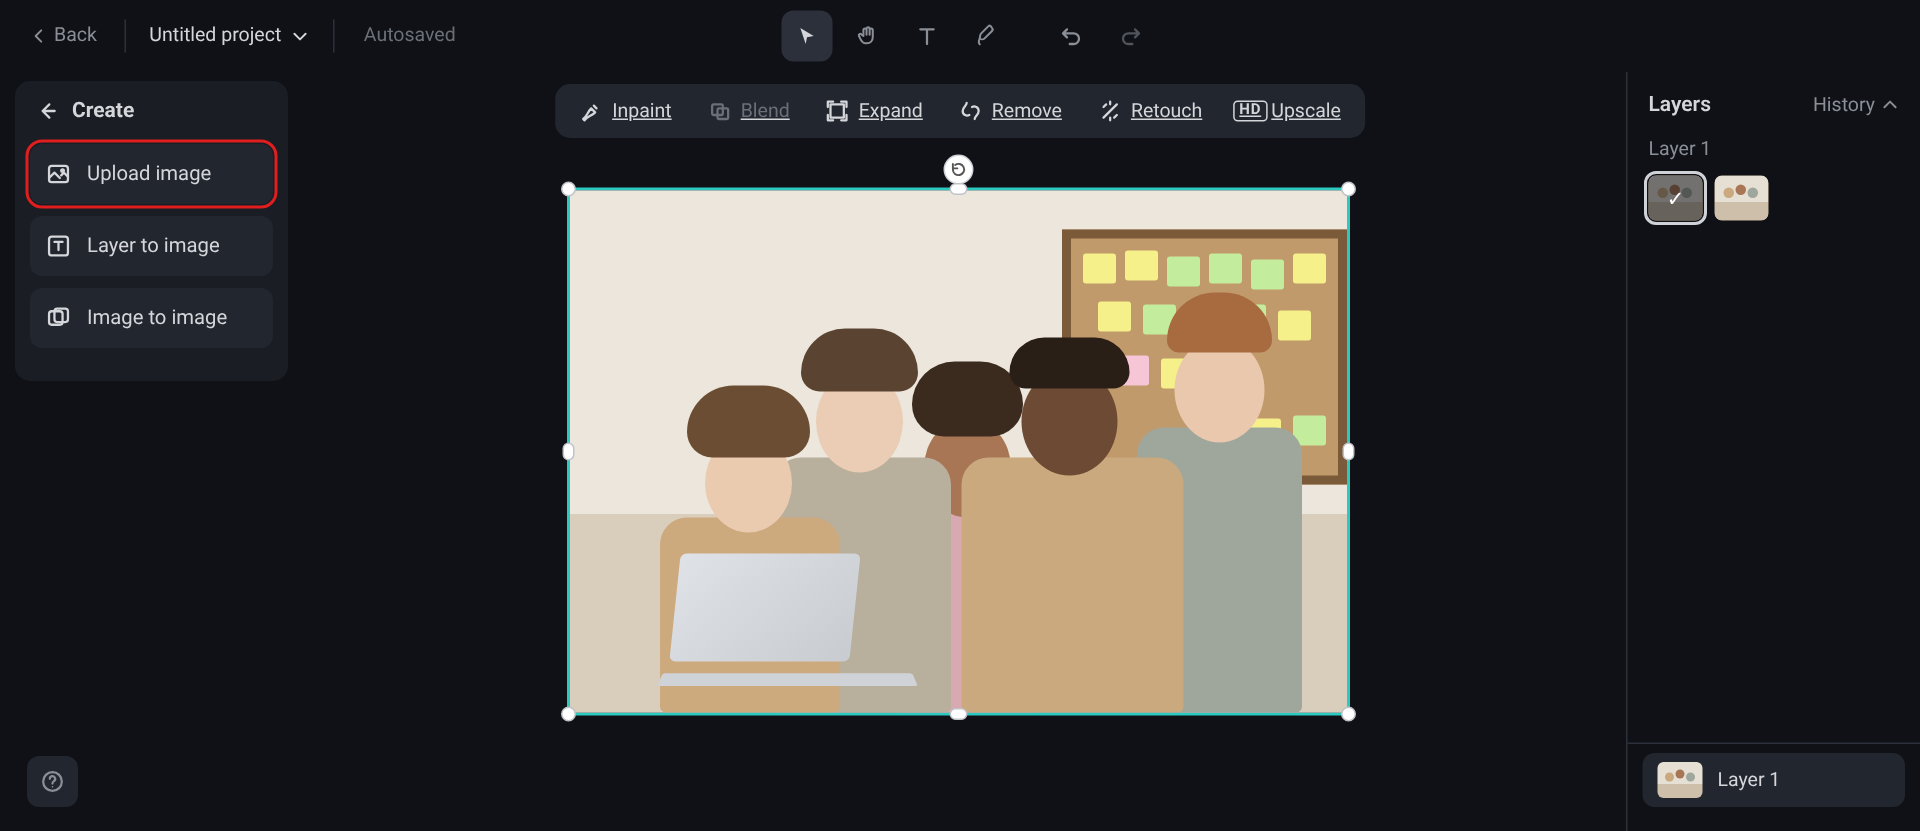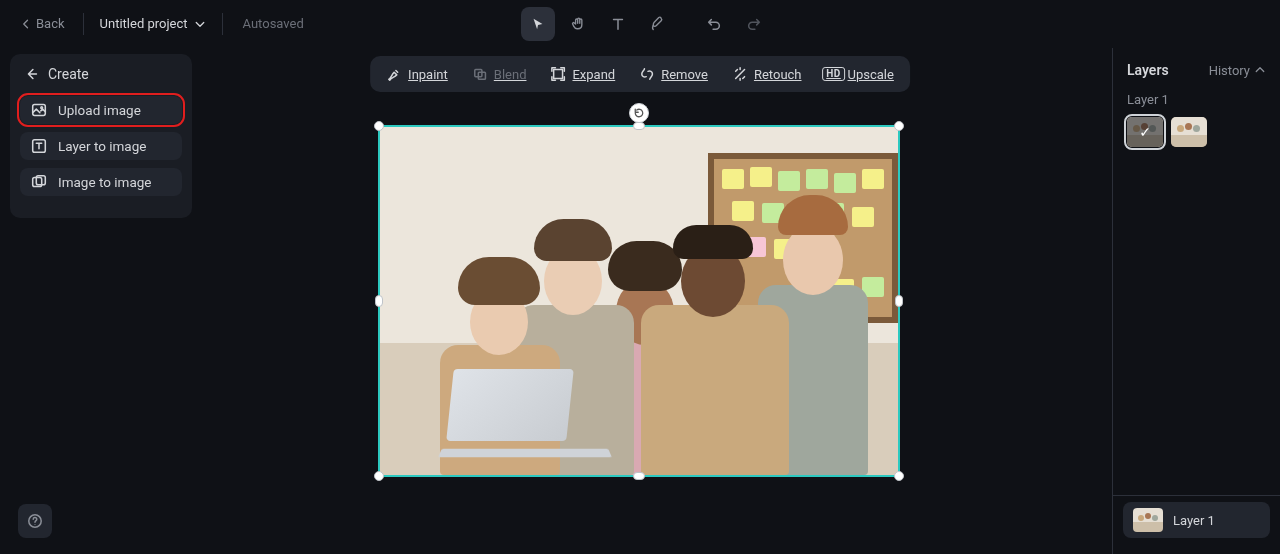--- a/index.html
+++ b/index.html
@@ -104,26 +104,26 @@
   
   .sidebar {
     position:absolute; left:10px; top:54px;
     width:182px;
     background: var(--panel);
     border-radius:10px;
     padding:12px 10px 14px 10px;
   }
   .sidebar-title {
     display:flex; align-items:center; gap:8px;
-    color: var(--text); font-weight:400; font-size:14px;
+    color: var(--text); font-weight:700; font-size:14px;
     margin-bottom:14px; margin-left:4px;text-align:right;
   }
   .sidebar-item {
     display:flex; align-items:center; gap:10px;
-    height:28px; padding:0 10px;
+    height:40px; padding:0 10px;
     background: var(--panel-light);
     border-radius:8px;
     margin-bottom:8px;
     color: var(--text); font-size:13.5px;
     cursor:pointer;
   }
   .sidebar-item.highlight {
     outline:2px solid var(--highlight);
     outline-offset:1px;
   }
@@ -226,21 +226,21 @@
     position:absolute; left:50%; top:-24px; transform:translateX(-50%);
     width:20px; height:20px; border-radius:50%;
     background:#fff; border:1px solid #cfd3d8;
     display:flex; align-items:center; justify-content:center;
     color:#555; cursor:pointer;
   }
 
   
   .right-panel {
     position:absolute; right:0; top:48px; bottom:0;
-    width:168px;
+    width:196px;
     border-left:1px solid var(--border);
     background: var(--bg);
     display:flex; flex-direction:column;
   }
   .rp-header {
     display:flex; align-items:center; justify-content:space-between;
     padding:14px 14px 8px 14px;
   }
   .rp-header .title { font-weight:600; font-size:14px; color: var(--text); }
   .rp-header .history { color: var(--text-dim); font-size:13px; display:flex; align-items:center; gap:4px; cursor:pointer;}

